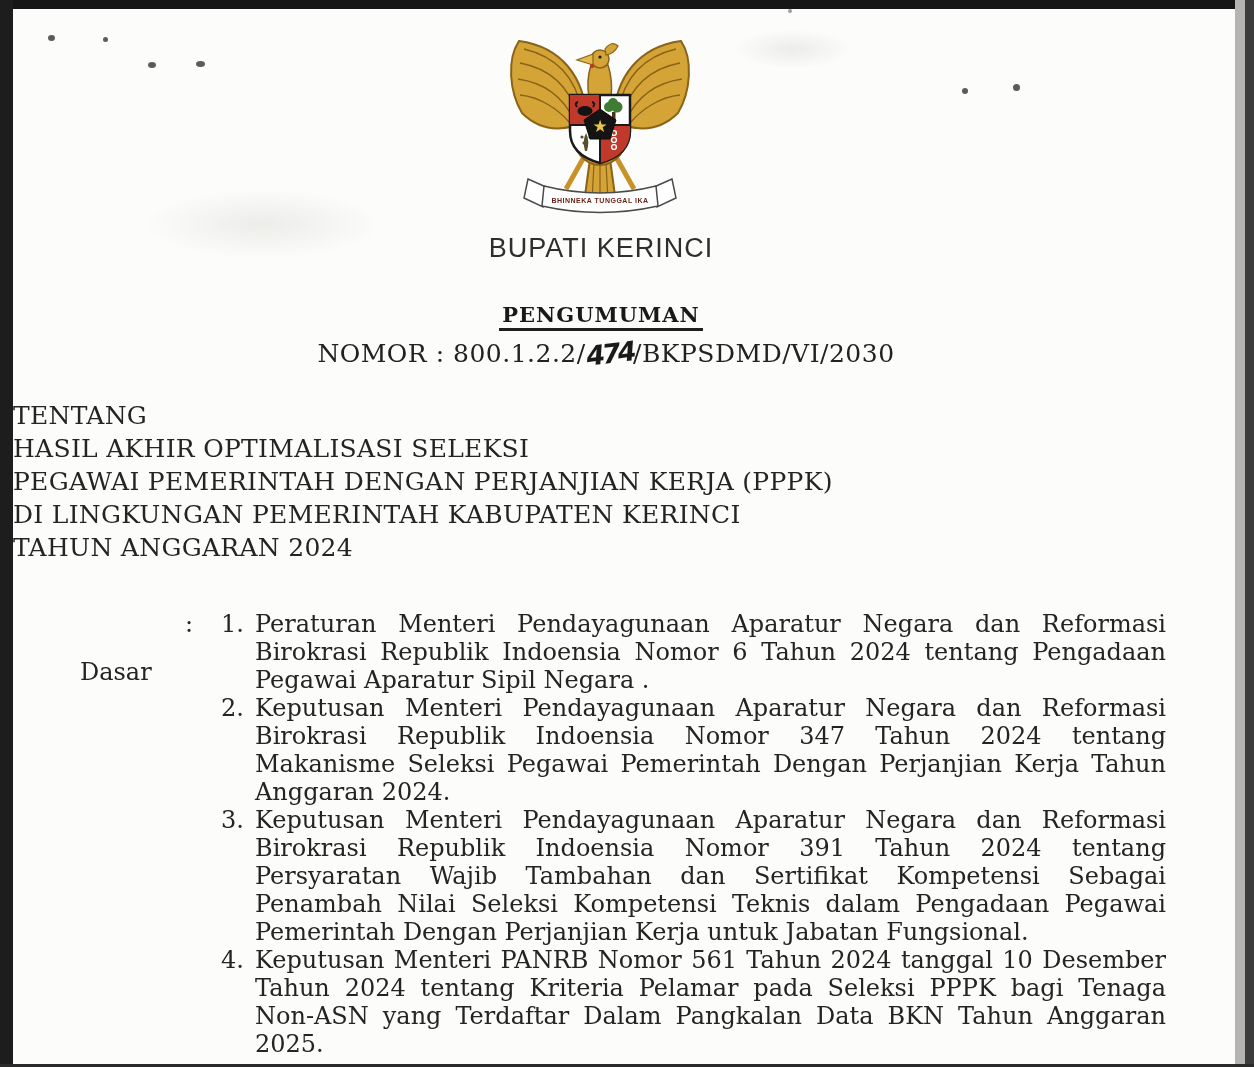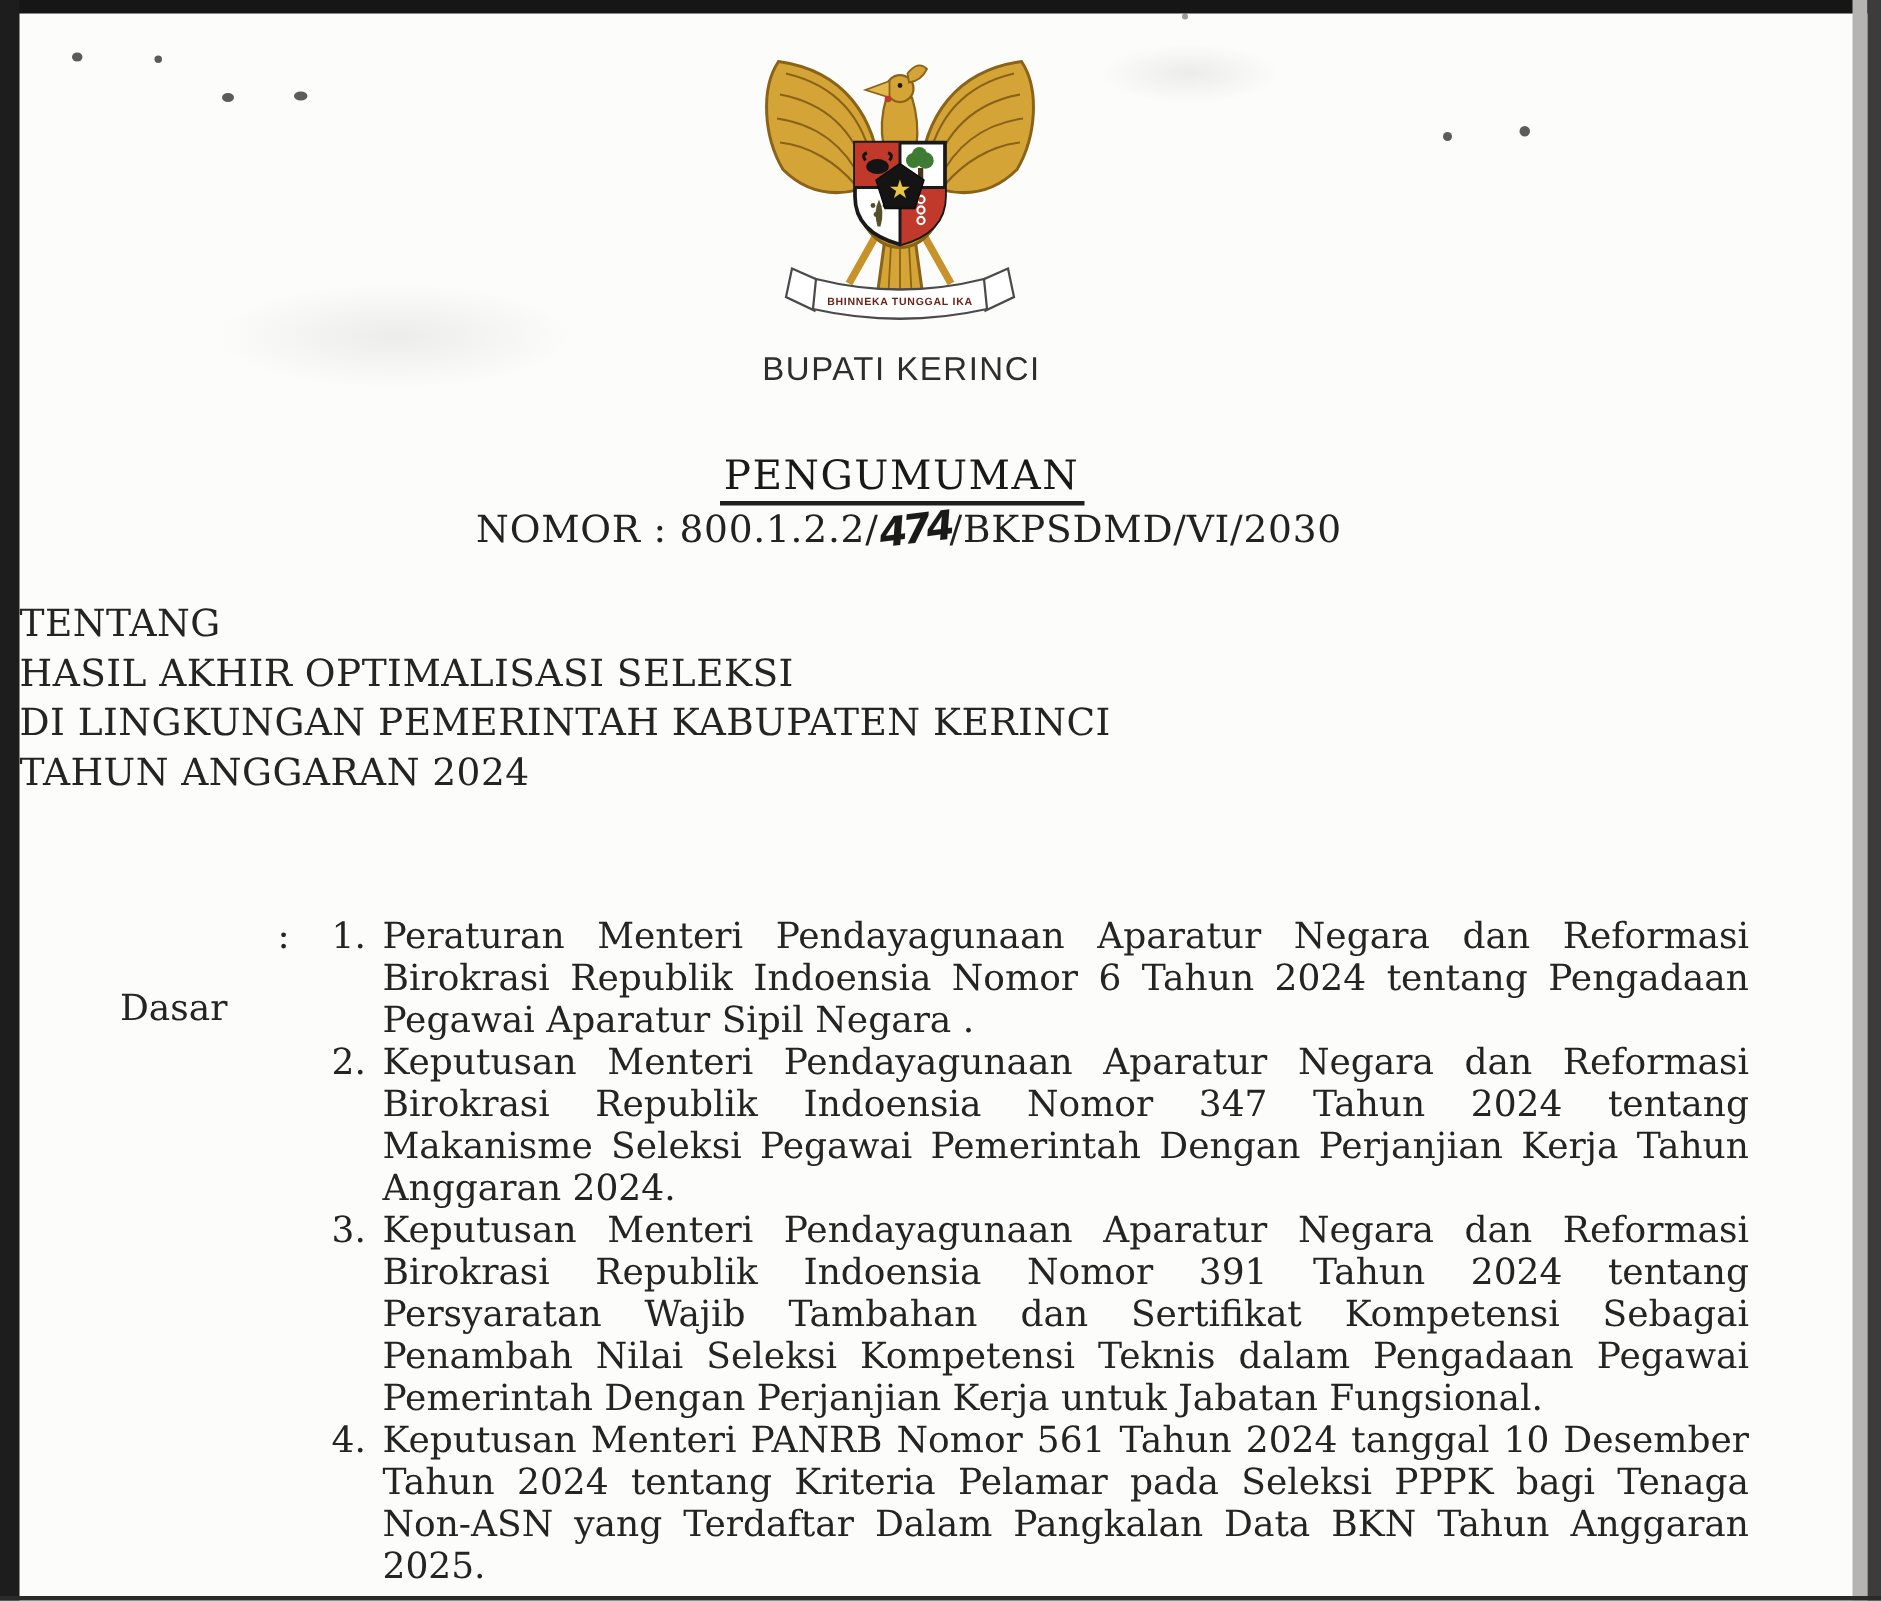--- a/index.html
+++ b/index.html
@@ -21,26 +21,26 @@
 
   
   .speck { position:absolute; background:#3e3e3e; border-radius:50%; opacity:.85; }
   .smudge { position:absolute; border-radius:50%;
             background:radial-gradient(ellipse at center, rgba(120,120,115,.12), rgba(120,120,115,0) 70%); }
 
   .emblem { position:absolute; left:487px; top:10px; width:200px; height:210px; }
 
   .authority {
     position:absolute; top:224px; left:0; width:1176px; text-align:center;
-    font-family:"Liberation Sans", sans-serif; font-size:22px; letter-spacing:1px;
+    font-family:"Liberation Sans", sans-serif; font-size:27px; letter-spacing:1px;
     color:#2e2e2e; font-weight:400;
   }
   .doc-type-wrap { position:absolute; top:293px; left:0; width:1176px; text-align:center; }
   .doc-type {
-    display:inline-block; font-size:27px; font-weight:400; letter-spacing:1px;
+    display:inline-block; font-size:21px; font-weight:700; letter-spacing:1px;
     border-bottom:3px solid #1f1f1f; padding:0 3px 1px 3px; color:#191919;
   }
   .doc-number {
     position:absolute; top:328px; left:0; width:1186px; text-align:center;
     font-size:25px; color:#222; letter-spacing:.5px;
   }
   .handwritten {
     display:inline-block; font-family:"DejaVu Sans",sans-serif; font-style:italic; font-weight:700;
     font-size:27px; letter-spacing:-3px; transform:rotate(-7deg) translateY(1px); color:#1a1a1a;
   }
@@ -161,20 +161,21 @@
 
     <div class="doc-type-wrap">
       <span class="doc-type">PENGUMUMAN</span>
     </div>
 
     <div class="doc-number"><span>NOMOR : 800.1.2.2/</span><span class="handwritten">474</span><span>/BKPSDMD/VI/2030</span></div>
 
     <div class="subject">
       <div>TENTANG</div>
       <div>HASIL AKHIR OPTIMALISASI SELEKSI</div>
+      <div>PEGAWAI PEMERINTAH DENGAN PERJANJIAN KERJA (PPPK)</div>
       <div>DI LINGKUNGAN PEMERINTAH KABUPATEN KERINCI</div>
       <div>TAHUN ANGGARAN 2024</div>
     </div>
 
     <div class="dasar">
       <div class="dasar-label">Dasar</div>
       <div class="dasar-colon">:</div>
       <div class="dasar-list">
 
         <div class="dasar-item">

